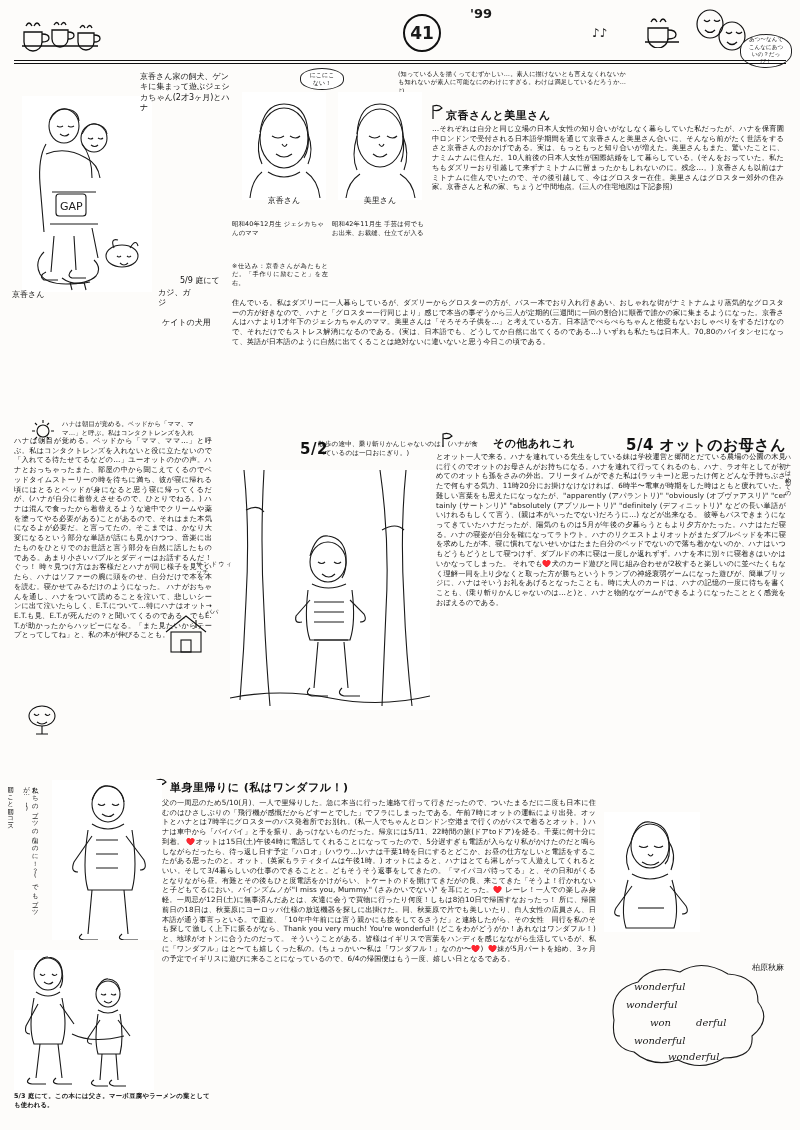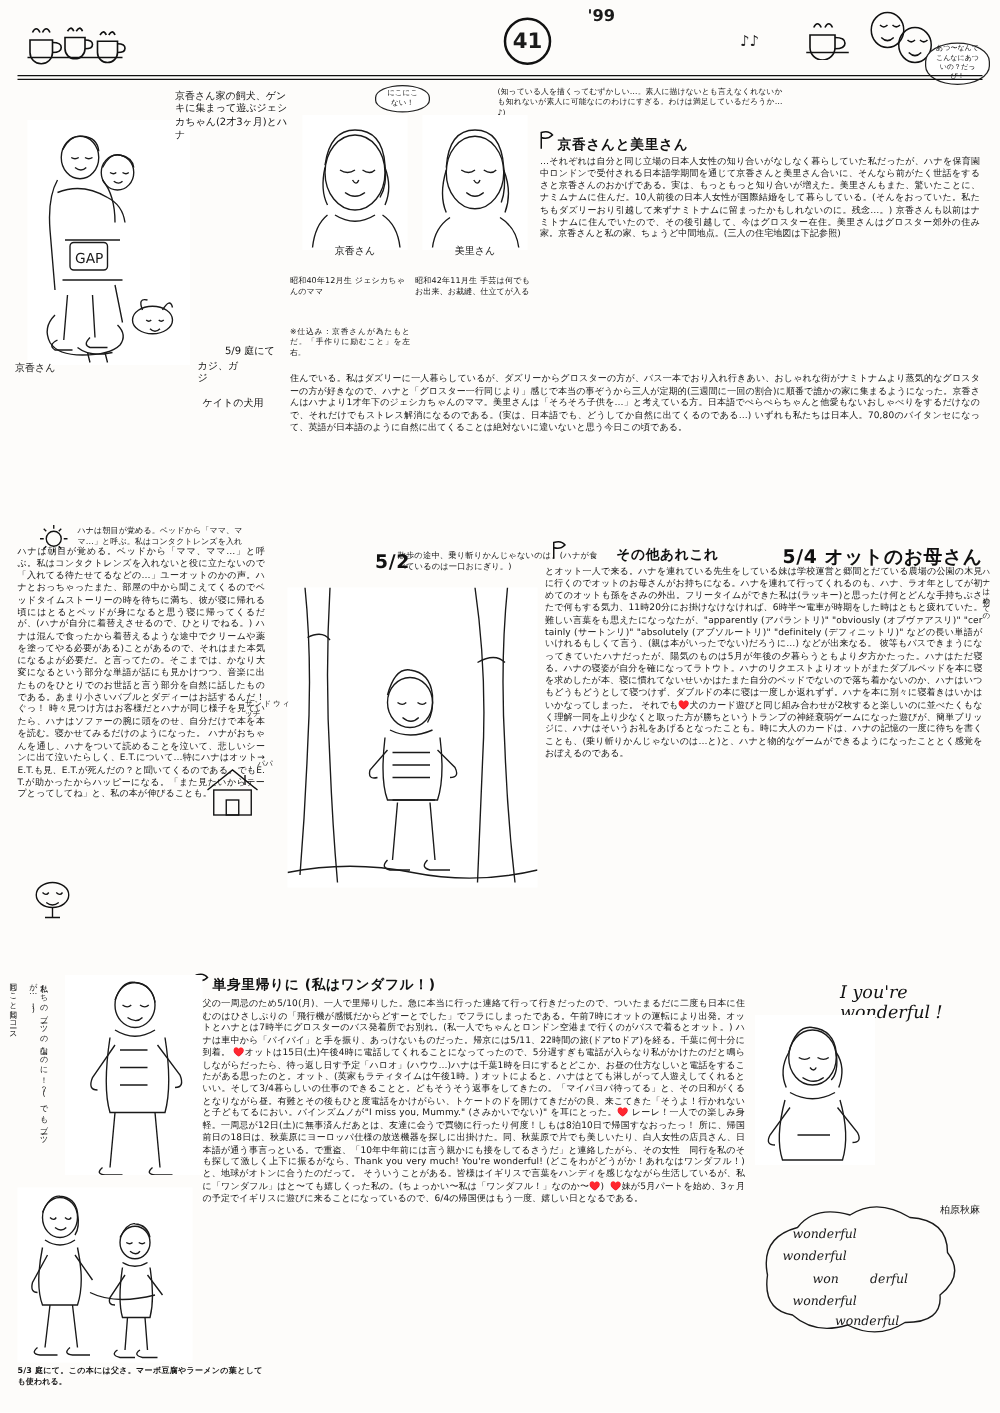--- a/index.html
+++ b/index.html
@@ -439,21 +439,20 @@
         <path d="M58 84 q20 10 52 2"></path>
       </g>
     </svg>
   </div>
 
   <div class="hw v" style="left:6px; top:782px; height:120px; font-size:6.4px;">同じこと同じコース</div>
   <div class="hw v" style="left:22px; top:782px; height:130px; font-size:6.4px;">私たちのブーツの山なのに！？(でもブーツが…！)</div>
 
   <div class="hw" style="left:14px; top:1092px; width:196px; font-size:6.4px;font-weight:bold;">5/3 庭にて。この本には父さ。マーボ豆腐やラーメンの葉としても使われる。</div>
 
-  <div class="wonderful" style="left:672px; top:786px;">I you're wonderful !</div>
 
   <div class="sketch" style="left:604px; top:812px; width:96px; height:120px;">
     <svg width="96" height="120" viewBox="0 0 96 120">
       <g fill="none" stroke="#1a1a1a" stroke-width="1.1">
         <ellipse cx="46" cy="34" rx="19" ry="22"></ellipse>
         <path d="M27 30 q6 -22 19 -20 q17 2 19 20 q2 16 -4 22"></path>
         <path d="M27 30 q-8 14 -2 28 M65 30 q8 12 2 28"></path>
         <path d="M35 34 q5 3 9 0 M50 34 q5 3 9 0"></path>
         <path d="M44 42 q3 4 5 0"></path>
         <path d="M38 50 q9 6 17 0"></path>

